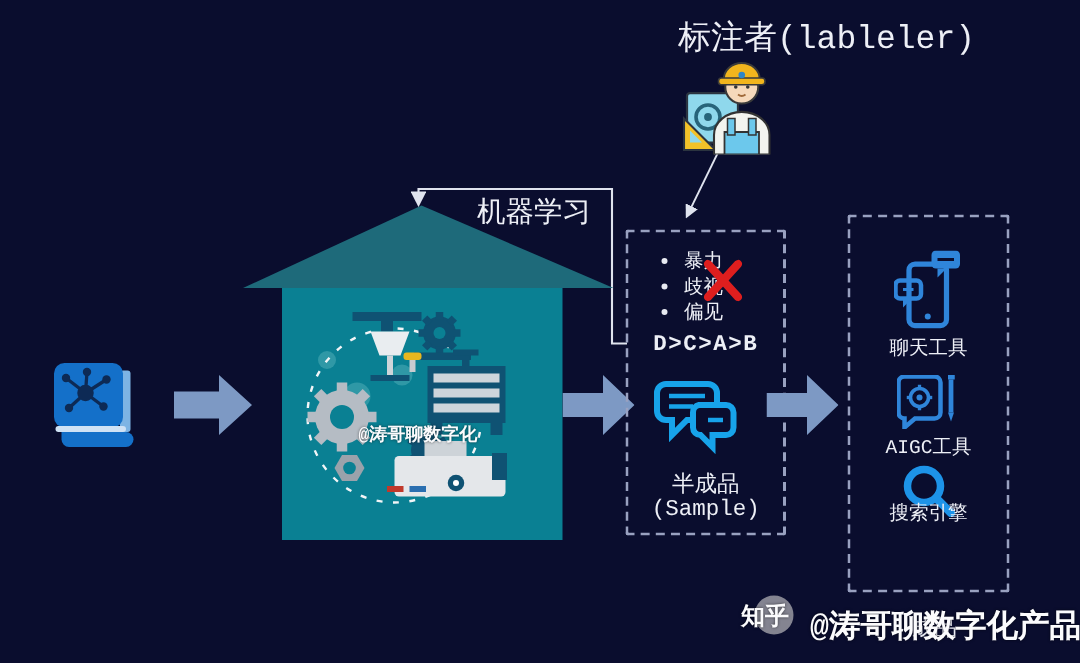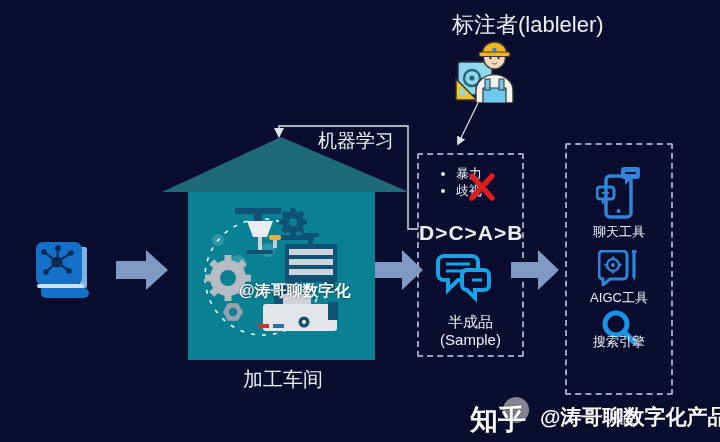--- a/index.html
+++ b/index.html
@@ -1,17 +1,17 @@
 <!DOCTYPE html>
 <html><head>
 <meta charset="utf-8">
 <style>
   html,body{margin:0;padding:0;background:#0a0d2e;}
   .canvas{position:relative;width:720px;height:442px;background:#0a0d2e;overflow:hidden;
-    font-family:Liberation Sans, sans-serif;color:#edeff6;}
+    font-family:Liberation Mono, monospace;color:#edeff6;}
   .abs{position:absolute;}
   .lbl{color:#edeff6;white-space:nowrap;}
   .ctr{text-align:center;}
   .dashbox{border:2px dashed #99a1c0;border-radius:2px;}
   .bullet-row{display:flex;align-items:center;height:16px;margin:1px 0 0 0;}
   .bullet-dot{width:4px;height:4px;border-radius:50%;background:#e8eaf2;margin:0 11px 0 22px;flex:0 0 auto;}
   .bullet-txt{font-size:13px;color:#edeff6;}
   svg{display:block;}
   .wm{font-weight:bold;color:#fbfbfd;text-shadow:0 0 2px rgba(0,0,0,.6);}
 </style>
@@ -158,43 +158,46 @@
       </g>
       <rect x="123" y="158" width="28" height="11" fill="#cdd3d8"></rect>
       <rect x="103" y="168" width="74" height="27" rx="3" fill="#e4e7ea"></rect>
       <rect x="168" y="166" width="10" height="18" fill="#0f5273"></rect>
       <rect x="98" y="188" width="11" height="4" fill="#c0392b"></rect>
       <rect x="113" y="188" width="11" height="4" fill="#2a6fb0"></rect>
       <circle cx="144" cy="186" r="5.5" fill="#0f5273"></circle>
       <circle cx="144" cy="186" r="2" fill="#ffffff"></circle>
     </g>
   </svg>
-  <div class="abs wm" style="left:239px;top:281px;font-size:16px;">@涛哥聊数字化</div>
-  <div class="abs lbl ctr" style="left:228px;top:366px;width:110px;font-size:20px;">加工车间</div>
+  <div class="abs wm" style="left:239px;top:281px;font-size:12px;">@涛哥聊数字化</div>
 
   <svg class="abs" style="left:375px;top:250px;" width="48" height="40" viewBox="0 0 48 40">
     <polygon points="0,12 27,12 27,0 48,20 27,40 27,28 0,28" fill="#7d99c4"></polygon>
   </svg>
 
   <div class="abs dashbox" style="left:417px;top:153px;width:103px;height:200px;">
     <div class="abs" style="left:0;top:10px;width:100%;">
       <div class="bullet-row">
           <span class="bullet-dot"></span>
           <span class="bullet-txt">暴力</span>
         </div>
       <div class="bullet-row">
           <span class="bullet-dot"></span>
           <span class="bullet-txt">歧视</span>
         </div>
+      <div class="bullet-row">
+          <span class="bullet-dot"></span>
+          <span class="bullet-txt">偏见</span>
+        </div>
     </div>
     <svg class="abs" style="left:49px;top:17px;" width="28" height="30" viewBox="0 0 28 30">
       <line x1="4" y1="4" x2="24" y2="26" stroke="#de1e1e" stroke-width="5.5" stroke-linecap="round"></line>
       <line x1="24" y1="4" x2="4" y2="26" stroke="#de1e1e" stroke-width="5.5" stroke-linecap="round"></line>
     </svg>
-    <div class="abs lbl ctr" style="left:0;top:66px;width:100%;font-size:21px;font-weight:bold;letter-spacing:1px;text-align:center;">D&gt;C&gt;A&gt;B</div>
+    <div class="abs lbl ctr" style="left:0;top:66px;width:100%;font-size:15px;font-weight:bold;letter-spacing:1px;text-align:center;">D&gt;C&gt;A&gt;B</div>
     <svg class="abs" style="left:17px;top:99px;" width="56" height="52" viewBox="0 0 56 52">
       <path d="M8,2 h28 a6,6 0 0 1 6,6 v12 a6,6 0 0 1 -6,6 h-14 l-10,10 v-10 h-4 a6,6 0 0 1 -6,-6 v-12 a6,6 0 0 1 6,-6 z" fill="none" stroke="#17a3ea" stroke-width="4"></path>
       <line x1="10" y1="10" x2="34" y2="10" stroke="#17a3ea" stroke-width="3"></line>
       <line x1="10" y1="17" x2="26" y2="17" stroke="#17a3ea" stroke-width="3"></line>
       <path d="M30,16 h18 a5,5 0 0 1 5,5 v10 a5,5 0 0 1 -5,5 h-9 v8 l-8,-8 a5,5 0 0 1 -5,-5 v-10 a5,5 0 0 1 4,-5 z" fill="#0a0d2e" stroke="#17a3ea" stroke-width="4"></path>
       <line x1="36" y1="26" x2="46" y2="26" stroke="#17a3ea" stroke-width="3"></line>
     </svg>
     <div class="abs lbl ctr" style="left:0;top:176px;width:100%;font-size:15px;">(Sample)</div>
     <div class="abs lbl ctr" style="left:0;top:158px;width:100%;font-size:15px;">半成品</div>
   </div>
@@ -233,16 +236,16 @@
     <svg class="abs" style="left:33px;top:164px;" width="38" height="38" viewBox="0 0 38 38">
       <circle cx="16" cy="15" r="11" fill="none" stroke="#1d93e8" stroke-width="5"></circle>
       <line x1="24.5" y1="23.5" x2="34" y2="33" stroke="#1d93e8" stroke-width="5.5" stroke-linecap="round"></line>
     </svg>
     <div class="abs lbl ctr" style="left:0;top:188px;width:100%;font-size:13px;">搜索引擎</div>
   </div>
 
   <div class="abs lbl ctr" style="left:588px;top:409px;width:70px;font-size:15px;">成品</div>
 
   <div class="abs" style="left:503px;top:397px;width:26px;height:26px;border-radius:50%;background:#9a9aa2;opacity:.85;"></div>
-  <div class="abs wm" style="left:470px;top:401px;font-size:28px;">知乎</div>
+  <div class="abs wm" style="left:494px;top:401px;font-size:16px;">知乎</div>
   <div class="abs wm" style="left:540px;top:403px;font-size:21px;white-space:nowrap;">@涛哥聊数字化产品</div>
 
 </div>
 
 </body></html>

